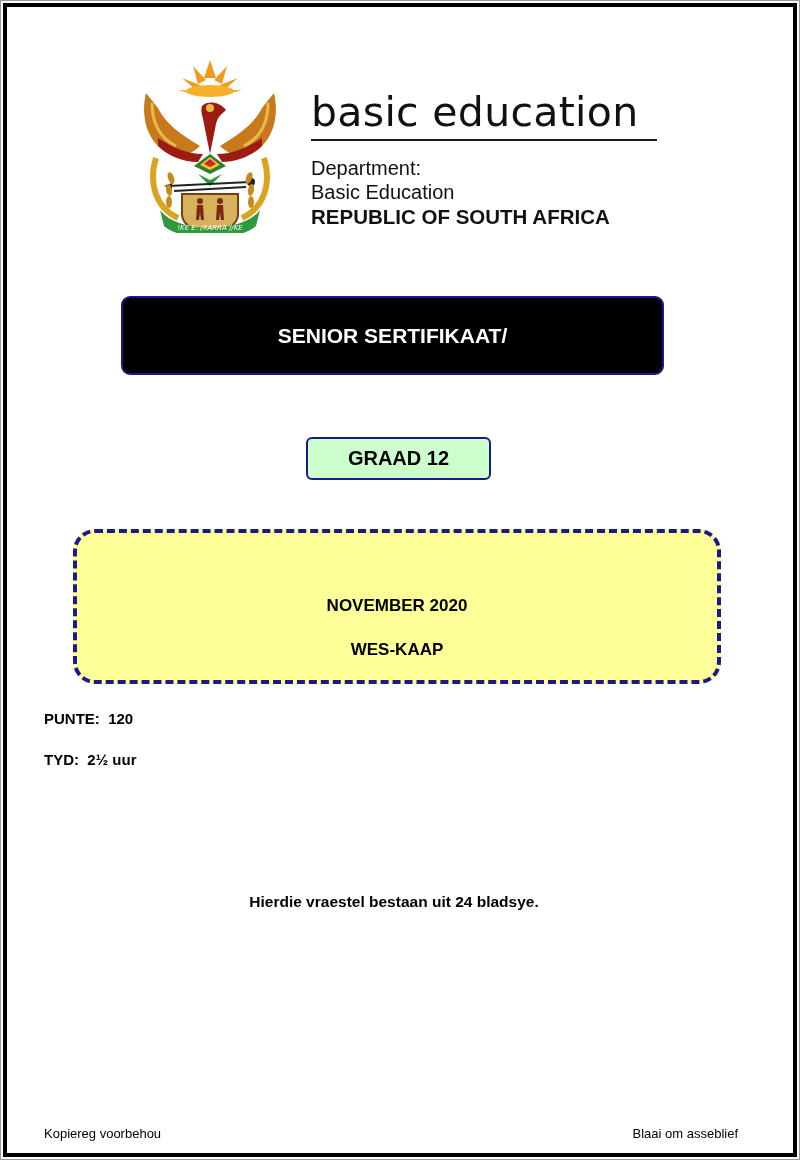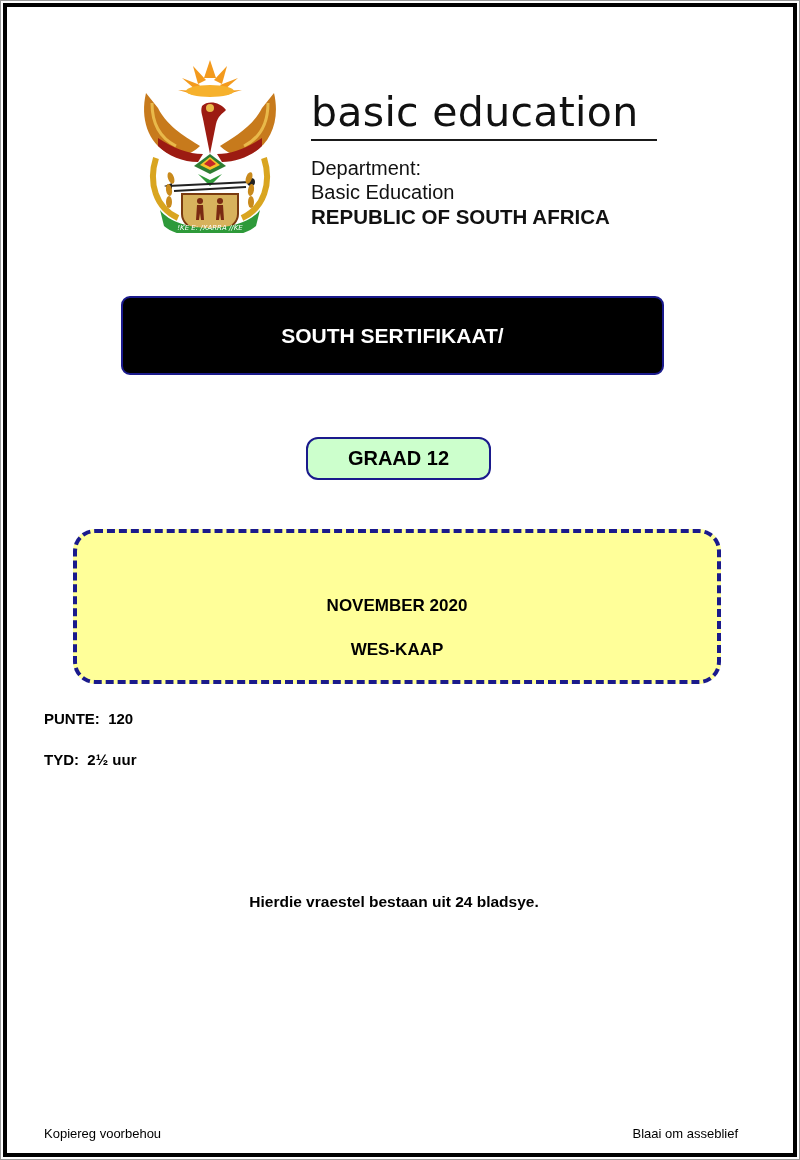--- a/index.html
+++ b/index.html
@@ -83,21 +83,21 @@
     display: flex;
     flex-direction: column;
     justify-content: center;
   }
   .grade-box {
     position: absolute;
     left: 306px; top: 437px;
     width: 181px; height: 39px;
     background: #ccffcc;
     border: 2.5px solid #1a1a8c;
-    border-radius: 12px;
+    border-radius: 6px;
     text-align: center;
     font-weight: bold;
     font-size: 20px;
     line-height: 39px;
   }
   .subject-box {
     position: absolute;
     left: 73px; top: 529px;
     width: 640px; height: 147px;
     background: #ffff99;
@@ -207,21 +207,21 @@
   <div class="brand">
     <div class="brand-title">basic education</div>
     <div class="brand-rule"></div>
     <div class="brand-line first">Department:</div>
     <div class="brand-line">Basic Education</div>
     <div class="brand-line bold">REPUBLIC OF SOUTH AFRICA</div>
   </div>
 </div>
 
 <div class="cert-box">
-  <div>SOUTH SERTIFIKAAT/</div>
+  <div>SENIOR SERTIFIKAAT/</div>
 </div>
 
 <div class="grade-box">
   <span>GRAAD 12</span>
 </div>
 
 <div class="subject-box">
   <div class="subject-line" style="top: 63px;">NOVEMBER 2020</div>
   <div class="subject-line" style="top: 107px;">WES-KAAP</div>
 </div>

